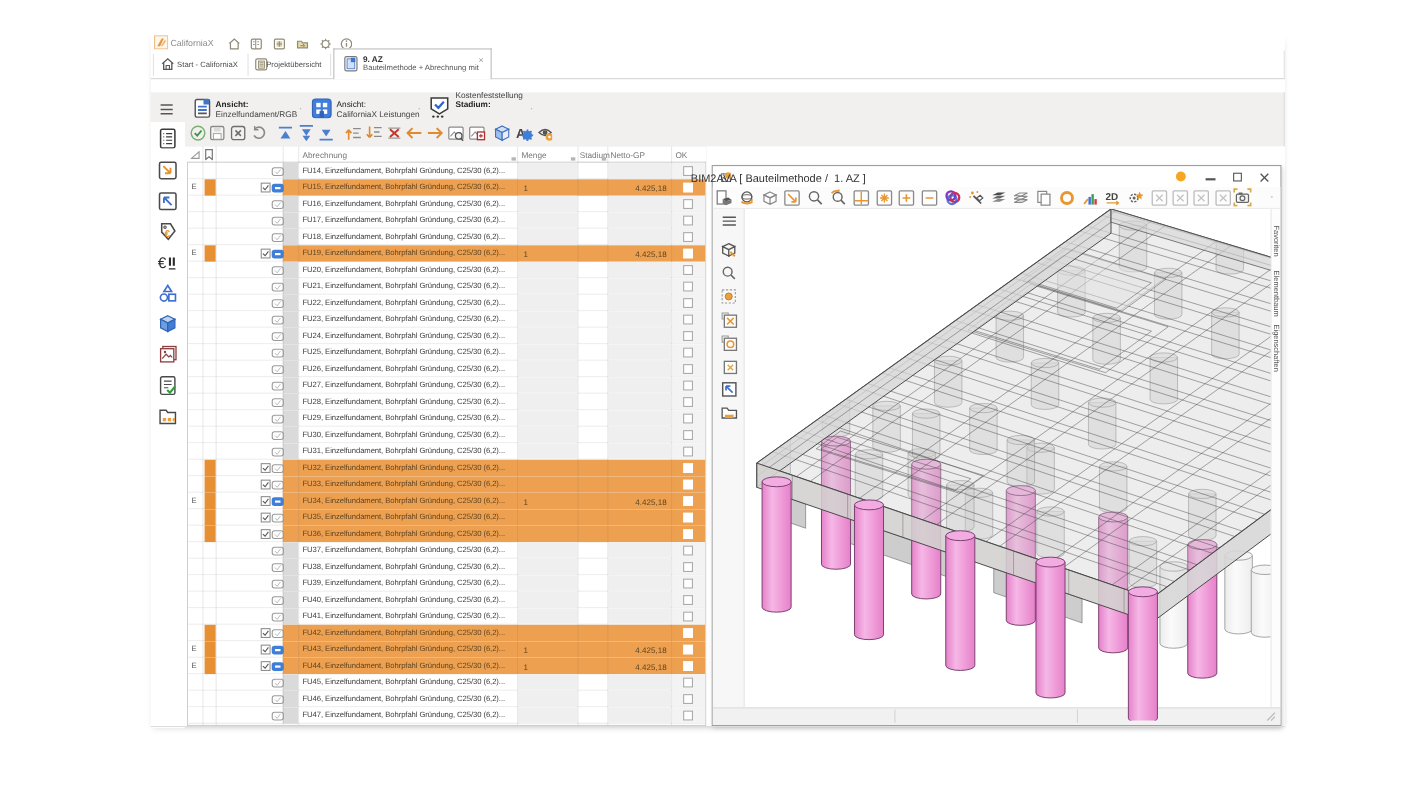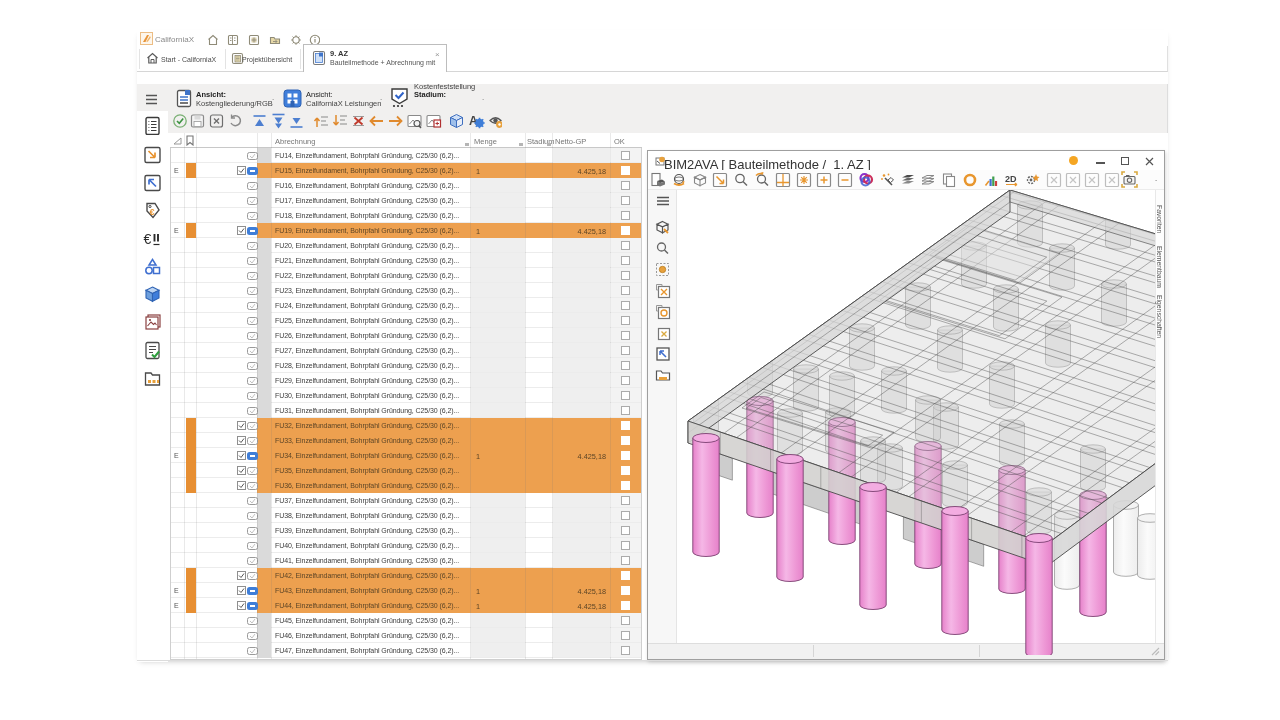--- a/index.html
+++ b/index.html
@@ -73,21 +73,21 @@
 <svg class="ic" style="left:145px;top:94px" width="13" height="11" viewBox="0 0 13 11" stroke="#555" stroke-width="1.4">
       <path d="M1 1.5 H12 M1 5.5 H12 M1 9.5 H12"></path>
     </svg>
 <svg class="ic" style="left:176px;top:89px" width="16" height="19" viewBox="0 0 16 19" fill="none">
 <rect x="1.5" y="1.5" width="13" height="16" rx="1.5" fill="#fff" stroke="#555" stroke-width="1.3"></rect>
 <rect x="9" y="1" width="5" height="5" fill="#3f74c9"></rect>
 <path d="M4 8 H12 M4 11 H12" stroke="#3f74c9" stroke-width="1.6"></path>
 <path d="M4 14 H12" stroke="#555" stroke-width="1.6"></path>
     </svg>
 <div class="txt" style="left:196px;top:90px;font-size:7.5px;font-weight:bold;color:#222">Ansicht:</div>
-<div class="txt" style="left:196px;top:99px;font-size:7.5px;color:#444">Kostengliederung/RGB</div>
+<div class="txt" style="left:196px;top:99px;font-size:7.5px;color:#444">Einzelfundament/RGB</div>
 <div class="txt" style="left:272px;top:93px;font-size:7px;color:#777">˯</div>
 <svg class="ic" style="left:283px;top:89px" width="19" height="19" viewBox="0 0 19 19" fill="none">
 <rect x="1" y="1" width="17" height="17" rx="3" fill="#3f7edb" stroke="#2f63b4" stroke-width="1"></rect>
 <rect x="4.5" y="4.5" width="4" height="4" fill="#fff"></rect>
       <rect x="10.5" y="4.5" width="4" height="4" fill="#fff"></rect>
 <rect x="4.5" y="10.5" width="4" height="4" fill="#fff"></rect>
       <rect x="10.5" y="10.5" width="4" height="4" fill="#fff"></rect>
 <rect x="7.5" y="12" width="4" height="6" fill="#2f63b4"></rect>
     </svg>
 <div class="txt" style="left:306px;top:90px;font-size:7.5px;font-weight:normal;color:#222">Ansicht:</div>
@@ -653,21 +653,21 @@
 <div class="abs" style="left:470px;top:133px;width:1px;height:526px;background:rgba(120,120,120,0.16)"></div>
 <div class="abs" style="left:525px;top:133px;width:1px;height:526px;background:rgba(120,120,120,0.16)"></div>
 <div class="abs" style="left:552px;top:133px;width:1px;height:526px;background:rgba(120,120,120,0.16)"></div>
 <div class="abs" style="left:610px;top:133px;width:1px;height:526px;background:rgba(120,120,120,0.16)"></div>
 <div class="abs" style="left:647px;top:150px;width:518px;height:510px;background:#fff;border:1px solid #9f9f9f;box-shadow:1px 2px 4px rgba(0,0,0,0.15)"></div>
 <svg class="ic" style="left:655px;top:155px" width="11" height="11" viewBox="0 0 11 11">
       <rect x="1" y="3" width="8" height="7" fill="#fff" stroke="#777" stroke-width="1"></rect>
       <circle cx="7" cy="4.5" r="2.8" fill="#e8a13c"></circle>
       <path d="M2 6 L5 8.5" stroke="#555" stroke-width="1"></path>
     </svg>
-<div class="txt" style="left:664px;top:157px;font-size:13px;color:#333">BIM2AVA [ Bauteilmethode /&nbsp; 1. AZ ]</div>
+<div class="txt" style="left:628px;top:157px;font-size:10px;color:#333">BIM2AVA [ Bauteilmethode /&nbsp; 1. AZ ]</div>
 <div class="abs" style="left:1069px;top:156px;width:9px;height:9px;border-radius:50%;background:#f5a623"></div>
 <div class="abs" style="left:1096px;top:162px;width:9px;height:1.5px;background:#555"></div>
 <div class="abs" style="left:1121px;top:157px;width:8px;height:8px;border:1.2px solid #555"></div>
 <svg class="ic" style="left:1145px;top:157px" width="9" height="9" viewBox="0 0 9 9">
       <path d="M1 1 L8 8 M8 1 L1 8" stroke="#555" stroke-width="1.2"></path>
     </svg>
 <div class="abs" style="left:648px;top:170px;width:516px;height:20px;background:#fcfcfc;border-bottom:1px solid #ececec"></div>
 <svg class="ic" style="left:650px;top:172px" width="16" height="16" viewBox="0 0 16 16">
       <rect x="2" y="1.5" width="8" height="12" fill="#fff" stroke="#777" stroke-width="1.1"></rect>
       <path d="M7 9 L12 7.5 L15 9.5 L10 11 Z" fill="#555"></path>

